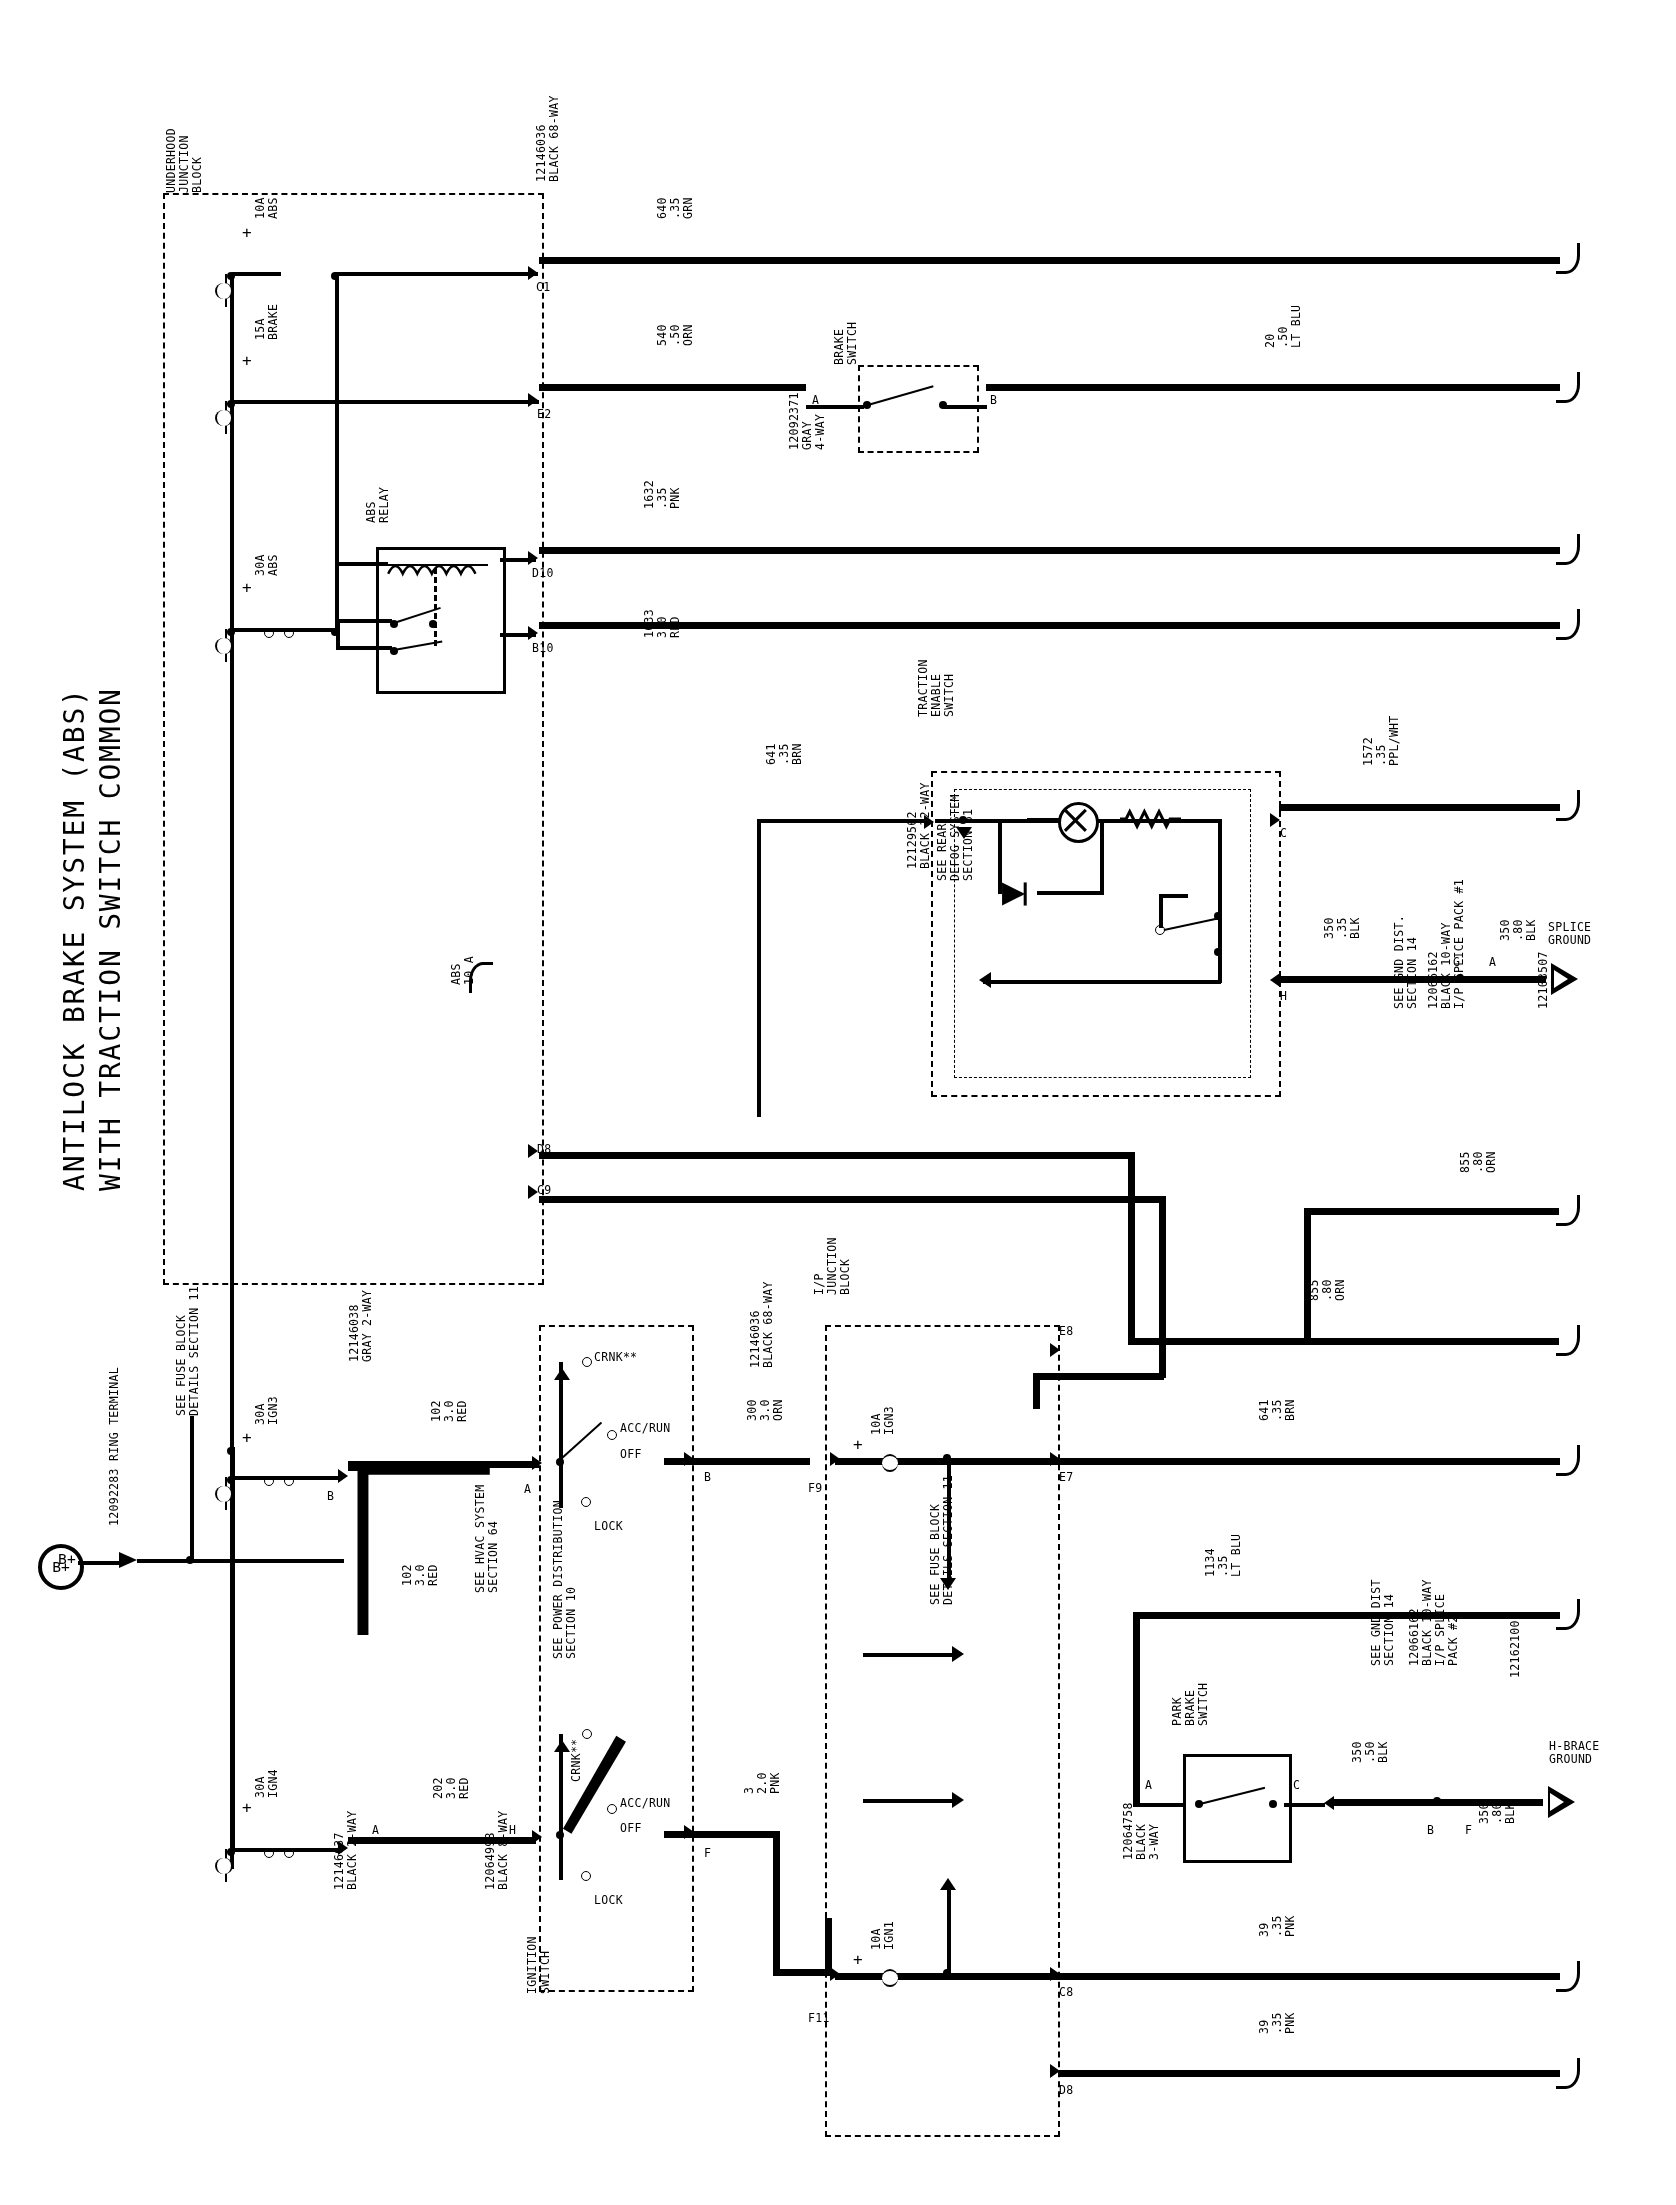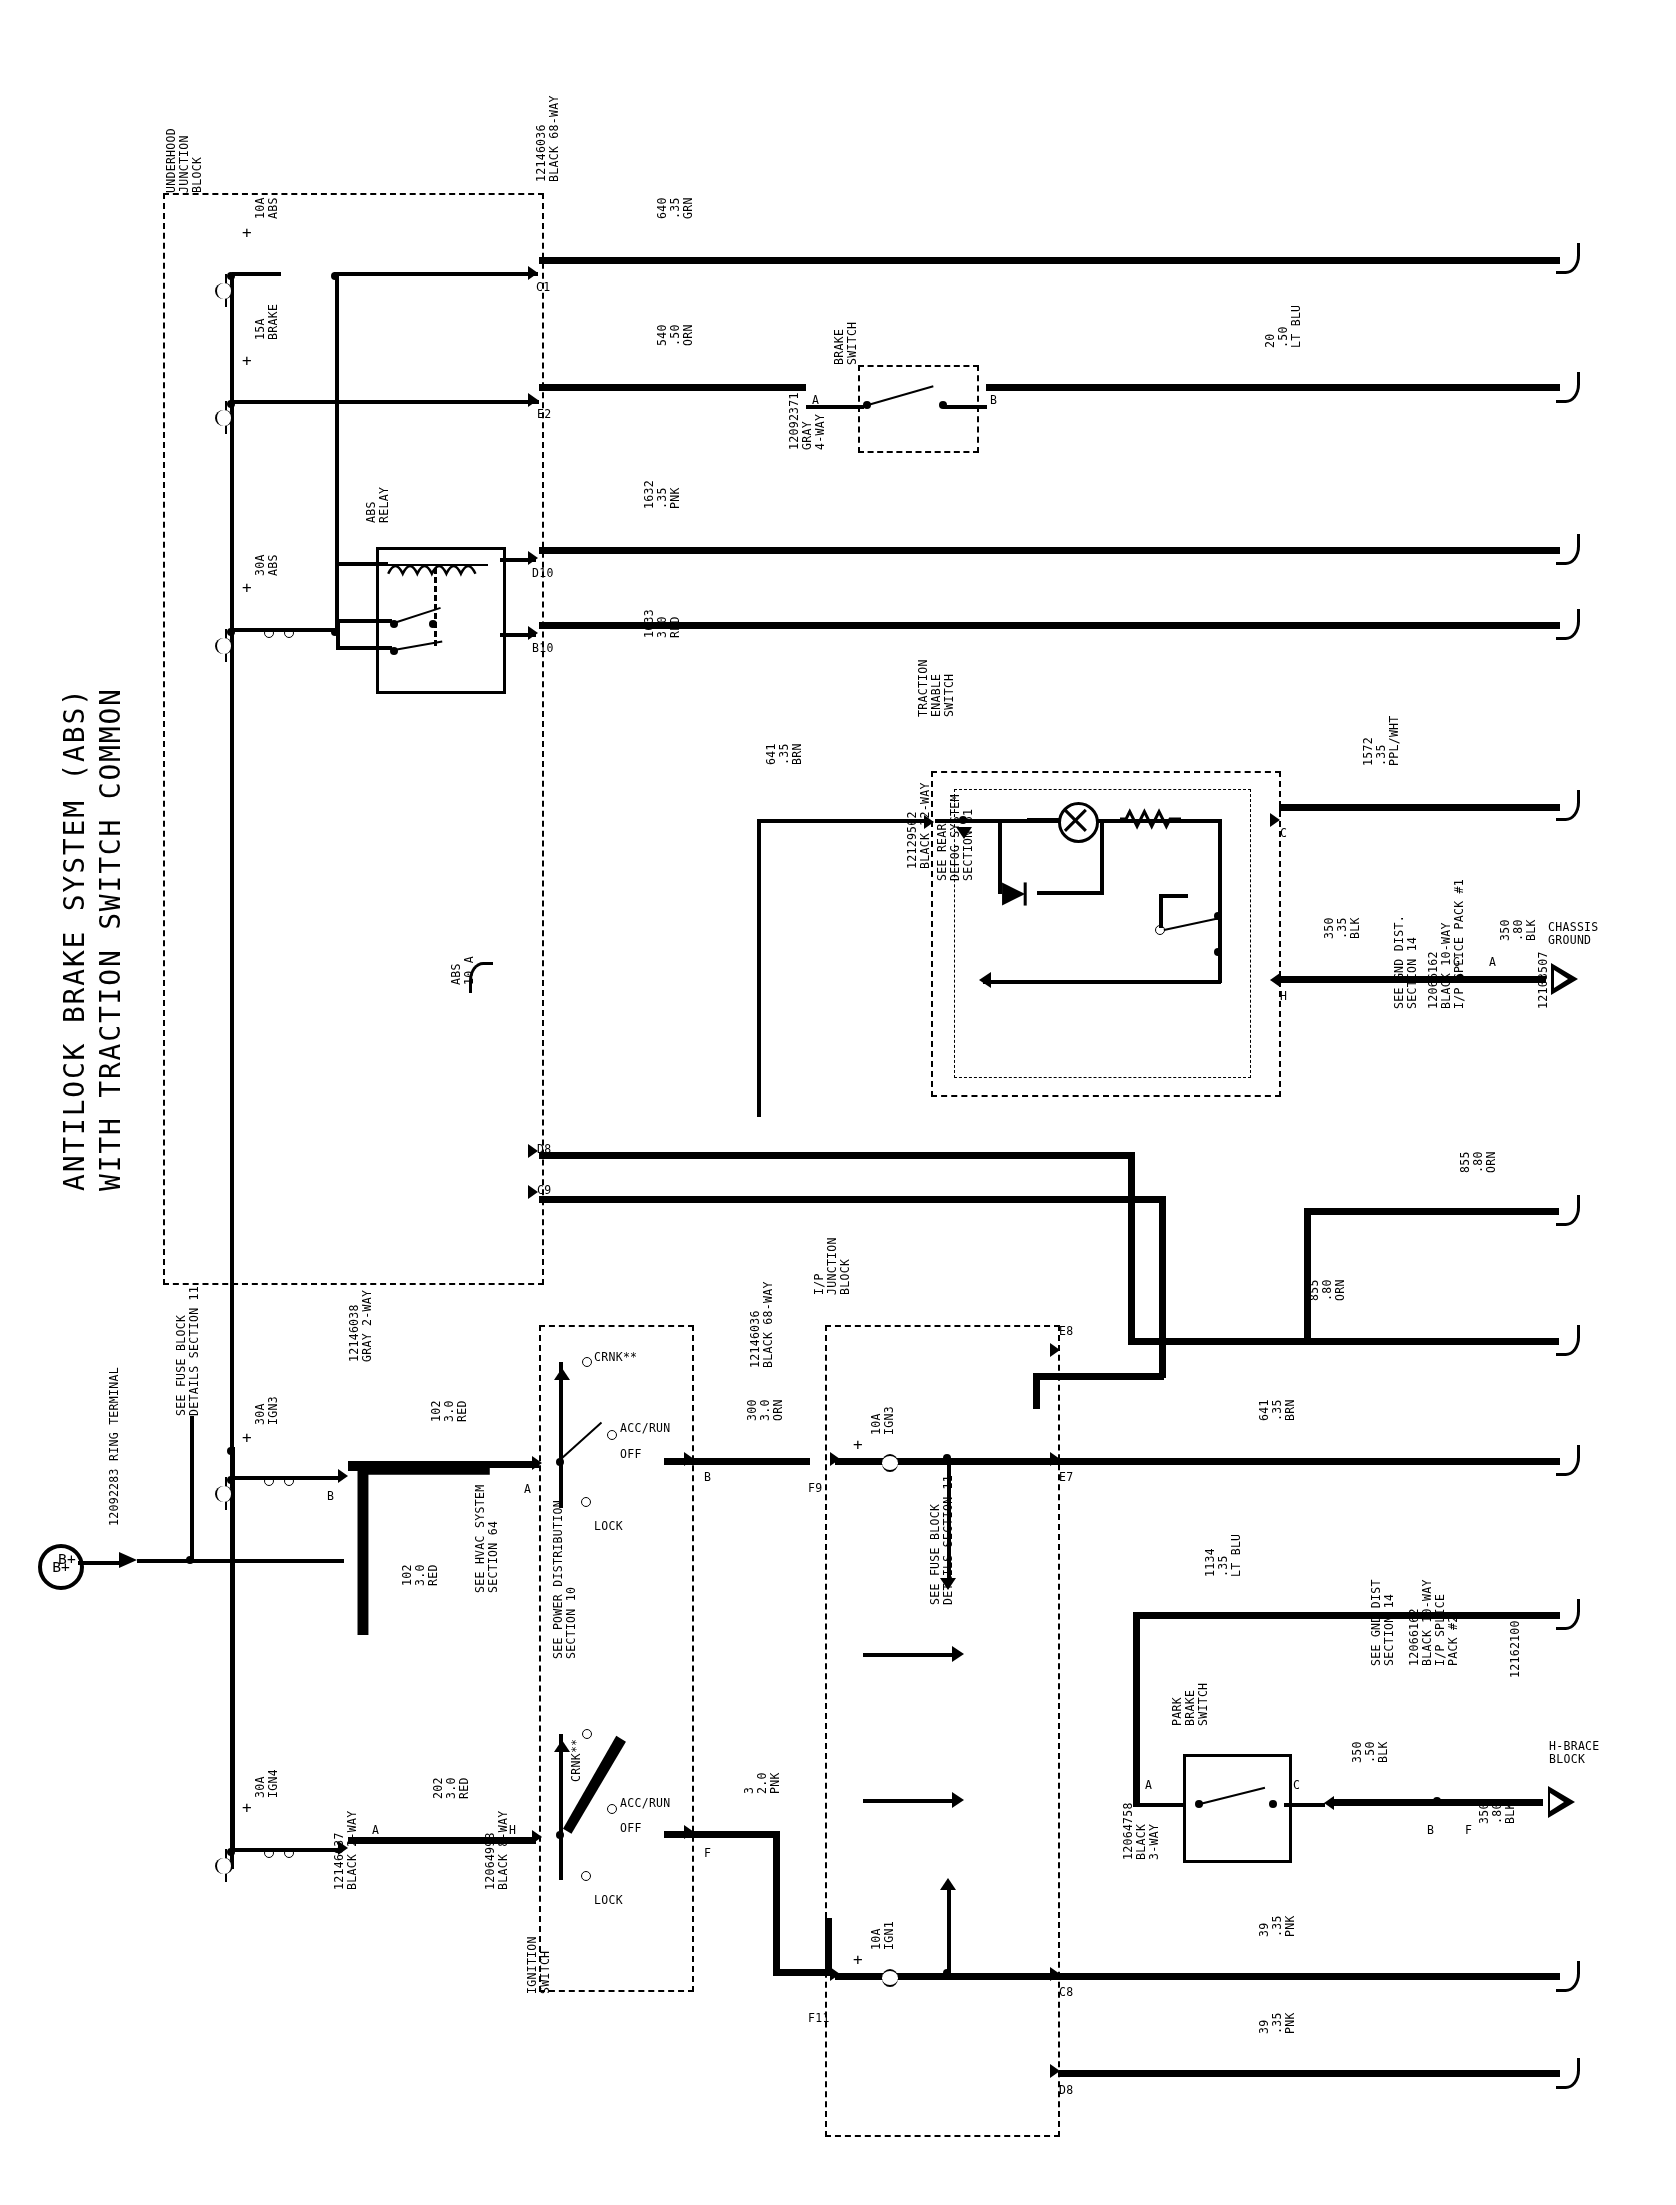--- a/index.html
+++ b/index.html
@@ -255,21 +255,21 @@
 BLK</div>
   <div class="dot" style="left:1456px;top:974px;"></div>
   <div class="lbl" style="left:1453px;top:956px;">G</div>
   <div class="lbl" style="left:1489px;top:956px;">A</div>
   <div class="wire h10" style="left:1461px;top:976px;width:85px;"></div>
   <div class="lbl vert" style="left:1499px;top:941px;">350
 .80
 BLK</div>
   <div class="gnd" style="left:1551px;top:963px;"></div>
   <div class="gndinner" style="left:1554px;top:970px;"></div>
-  <div class="lbl" style="left:1548px;top:921px;">CHASSIS
+  <div class="lbl" style="left:1548px;top:921px;">SPLICE
 GROUND</div>
   <div class="lbl vert" style="left:1537px;top:1009px;">12103507</div>
   <div class="lbl vert" style="left:1427px;top:1009px;">12066162
 BLACK 10-WAY
 I/P SPLICE PACK #1</div>
   <div class="lbl vert" style="left:1393px;top:1009px;">SEE GND DIST.
 SECTION 14</div>
 
   <div class="pin" style="left:528px;top:1144px;"></div>
   <div class="lbl" style="left:537px;top:1143px;">D8</div>
@@ -501,21 +501,21 @@
   <div class="dot" style="left:1433px;top:1797px;"></div>
   <div class="lbl" style="left:1427px;top:1824px;">B</div>
   <div class="lbl" style="left:1465px;top:1824px;">F</div>
   <div class="wire h10" style="left:1438px;top:1799px;width:105px;"></div>
   <div class="lbl vert" style="left:1478px;top:1824px;">350
 .80
 BLK</div>
   <div class="gnd" style="left:1548px;top:1786px;"></div>
   <div class="gndinner" style="left:1550px;top:1793px;"></div>
   <div class="lbl" style="left:1549px;top:1740px;">H-BRACE
-BLOCK</div>
+GROUND</div>
   <div class="lbl vert" style="left:1509px;top:1678px;">12162100</div>
   <div class="lbl vert" style="left:1408px;top:1666px;">12066162
 BLACK 10-WAY
 I/P SPLICE
 PACK #2</div>
   <div class="lbl vert" style="left:1370px;top:1666px;">SEE GND DIST
 SECTION 14</div>
 
 </div>
 

